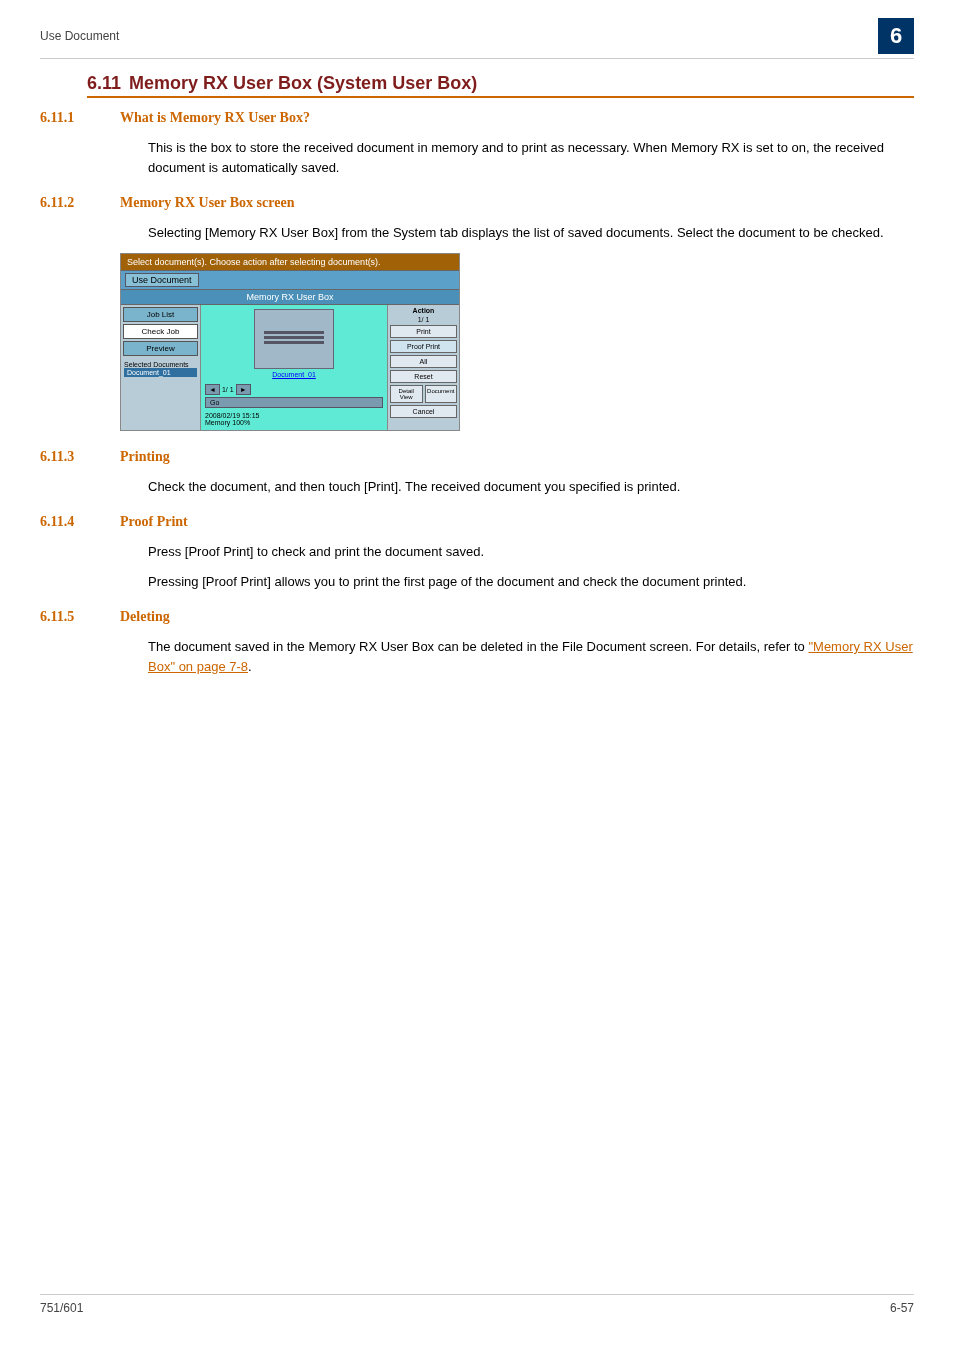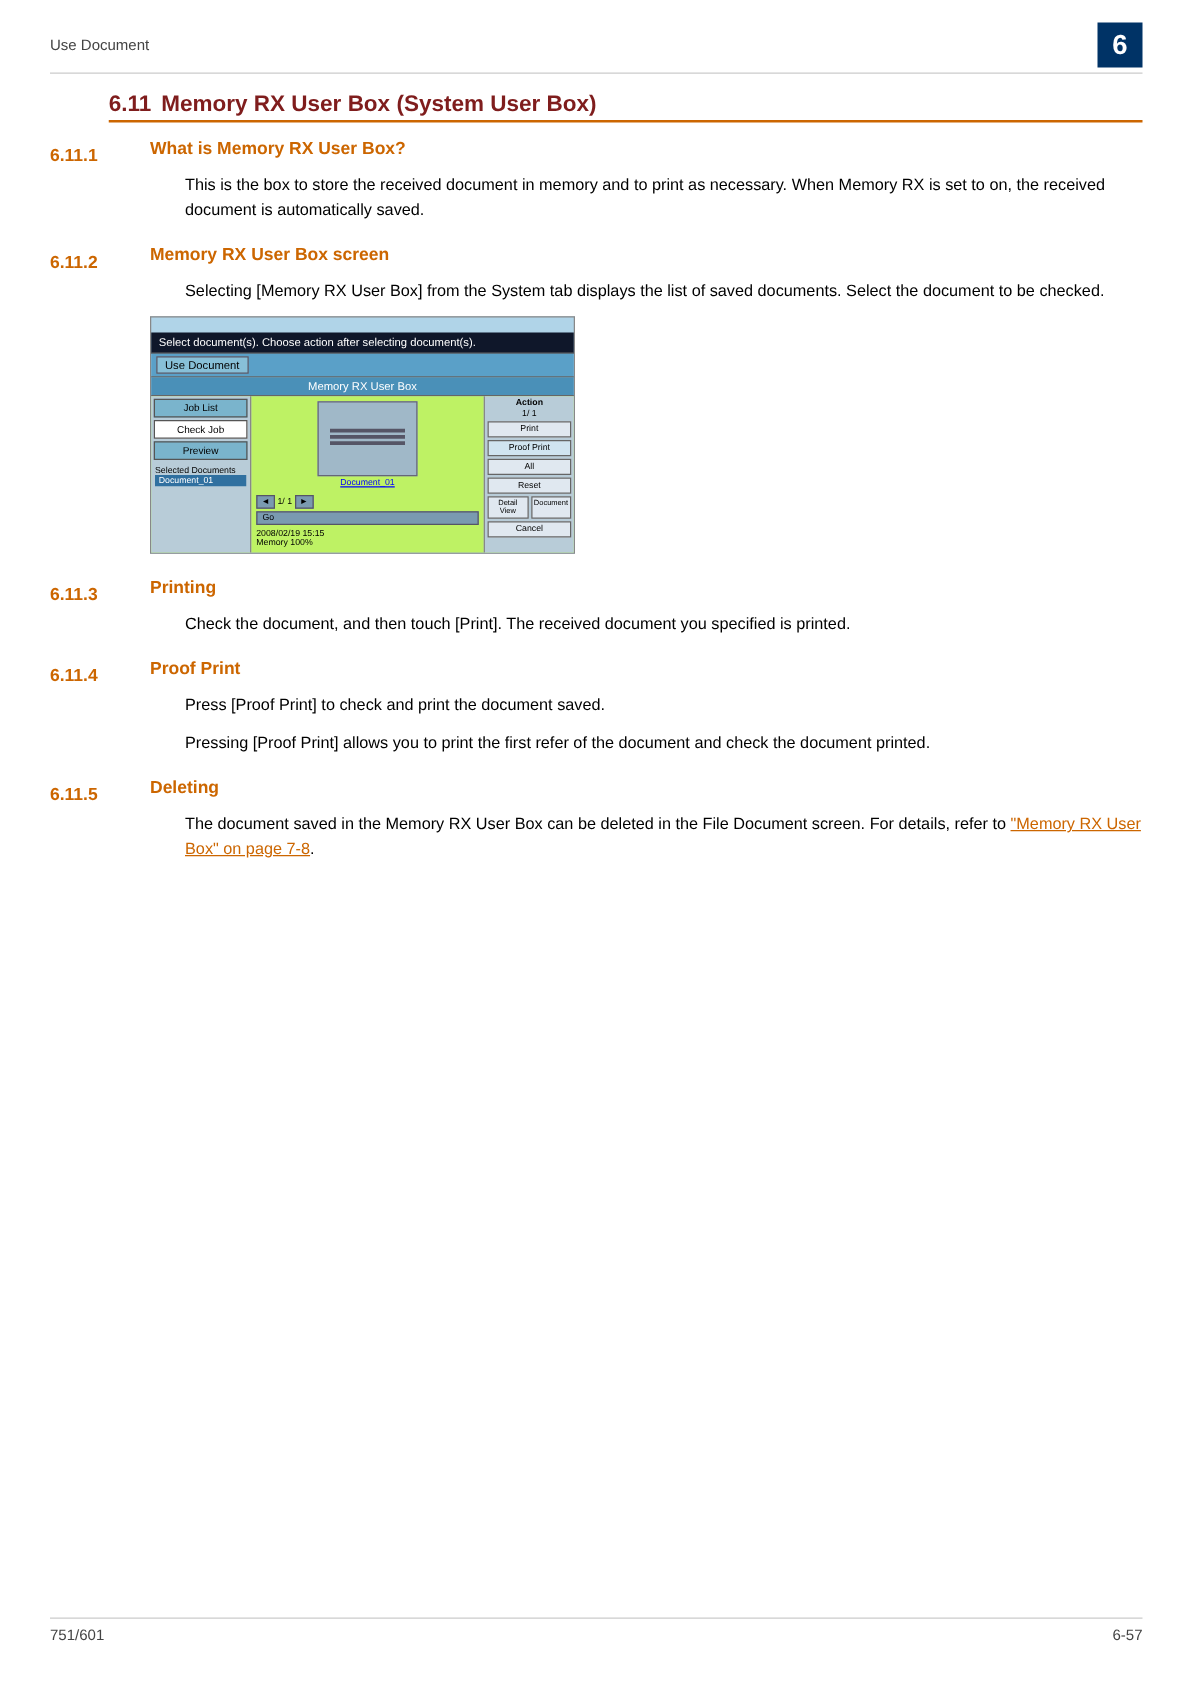--- a/index.html
+++ b/index.html
@@ -74,22 +74,23 @@
       margin-bottom: 10px;
       margin-left: 108px;
     }
 
     .subsection-block {
       margin-bottom: 18px;
     }
 
     .subsection-header {
       display: flex;
-      align-items: flex-end;
+      align-items: flex-start;
       margin-bottom: 6px;
+      font-family: Liberation Serif, serif;
     }
 
     .sub-num {
       font-size: 14px;
       font-weight: bold;
       color: #cc6600;
       min-width: 80px;
     }
 
     
@@ -101,38 +102,37 @@
     .ui-screenshot {
       width: 340px;
       border: 1px solid #888;
       background: #b0d4e8;
       font-size: 9px;
       font-family: Arial, sans-serif;
       position: relative;
     }
 
     .ui-top-bar-strip {
-      background: #0f172a;
+      background: #a16207;
       color: #fff;
       padding: 3px 6px;
       font-size: 9px;
       border-bottom: 1px solid #666;
-      margin-top: 12px;
     }
 
     .ui-header-row {
       display: flex;
       background: #5aa0c8;
       padding: 2px 4px;
       border-bottom: 1px solid #666;
     }
 
     .ui-body {
       display: flex;
-      background: #bef264;
+      background: #5eead4;
     }
 
     .ui-left-panel {
       width: 80px;
       background: #b8ccd8;
       border-right: 1px solid #888;
       padding: 2px;
     }
 
     .ui-left-btn {
@@ -411,21 +411,21 @@
     </div>
     <div class="body-text">Check the document, and then touch [Print]. The received document you specified is printed.</div>
   </div>
 
   <div class="subsection-block">
     <div class="subsection-header">
       <span class="sub-num">6.11.4</span>
       <span class="subsection-title">Proof Print</span>
     </div>
     <div class="body-text">Press [Proof Print] to check and print the document saved.</div>
-    <div class="body-text">Pressing [Proof Print] allows you to print the first refer of the document and check the document printed.</div>
+    <div class="body-text">Pressing [Proof Print] allows you to print the first page of the document and check the document printed.</div>
   </div>
 
   <div class="subsection-block">
     <div class="subsection-header">
       <span class="sub-num">6.11.5</span>
       <span class="subsection-title">Deleting</span>
     </div>
     <div class="body-text">
       <span>The document saved in the Memory RX User Box can be deleted in the File Document screen. For details, refer to </span><span class="link-text">"Memory RX User Box" on page 7-8</span><span>.</span>
     </div>

